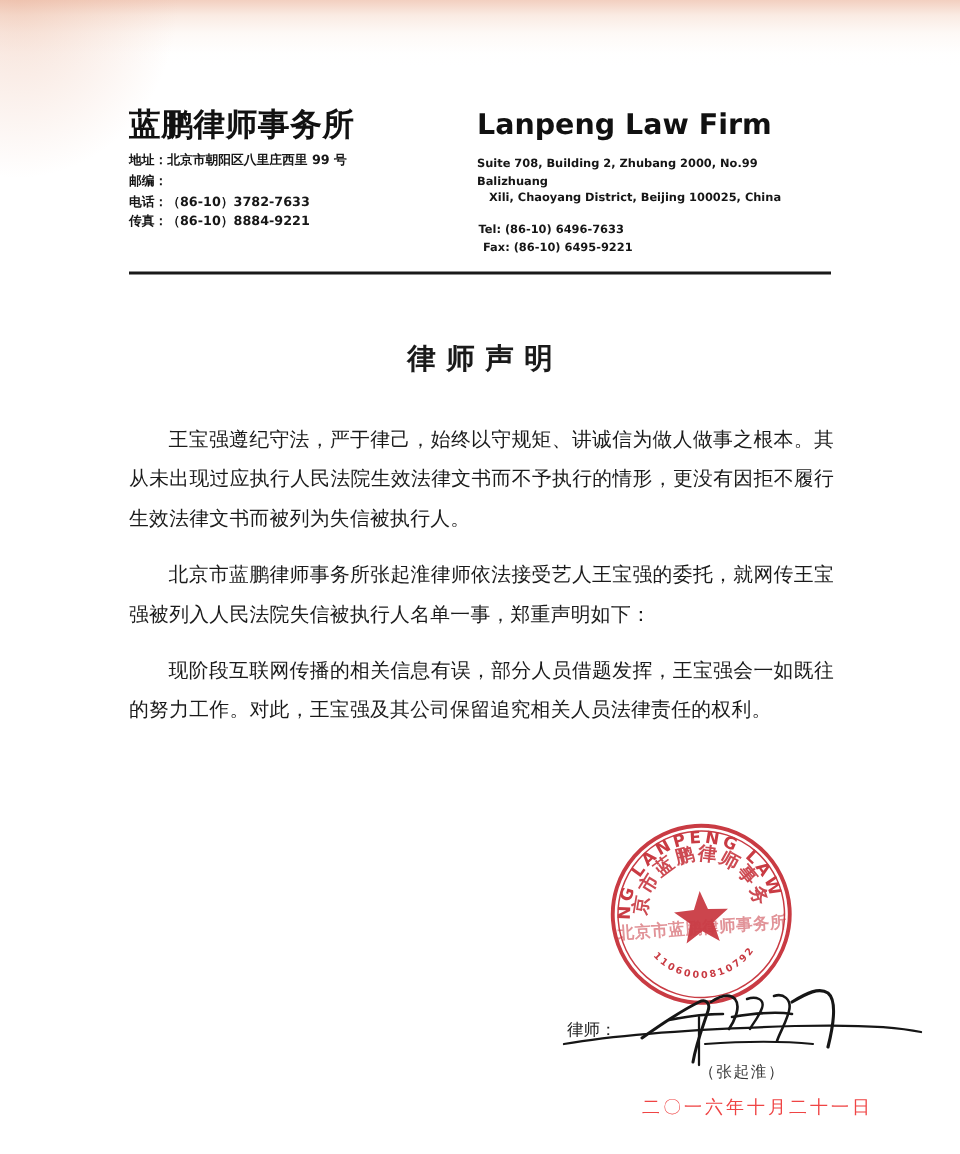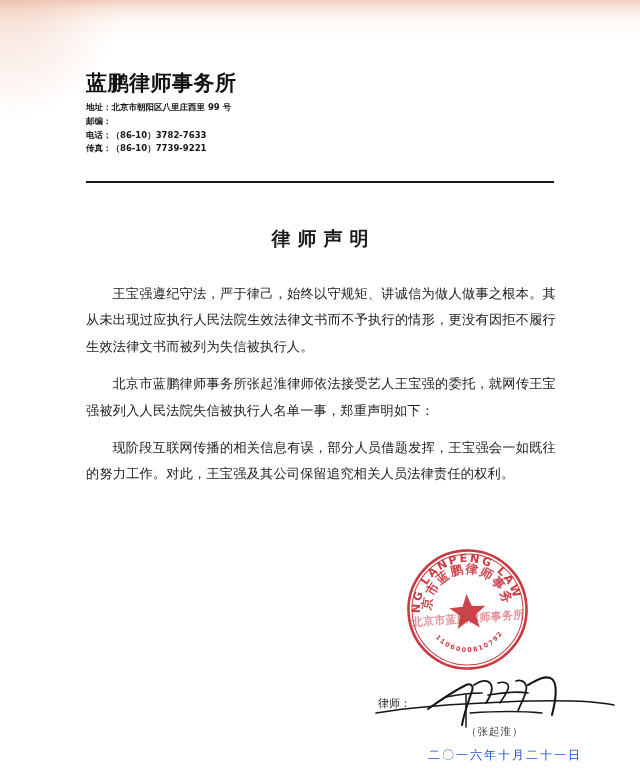--- a/index.html
+++ b/index.html
@@ -155,21 +155,21 @@
     height: 127px;
     opacity: 0.88;
     transform: rotate(-4deg);
   }
   .seal svg { display: block; width: 127px; height: 127px; }
 
   
   .sig-block {
     position: absolute;
     left: 370px;
-    top: 669px;
+    top: 652px;
     width: 250px;
     height: 97px;
   }
   .sig-label {
     position: absolute;
     left: 8px;
     top: 27px;
     font-family: "DejaVu Serif", "Liberation Serif", serif;
     font-size: 11px;
     color: #222;
@@ -188,21 +188,21 @@
     font-size: 10.5px;
     color: #3a3a3a;
     letter-spacing: 1px;
   }
   .sig-date {
     position: absolute;
     left: 58px;
     top: 78px;
     font-family: Liberation Serif, serif;
     font-size: 12px;
-    color: #1d4ed8;
+    color: #ef4444;
     letter-spacing: 2px;
     white-space: nowrap;
   }
 </style>
 </head>
 <body>
 
 <div class="page">
   <div class="sheet">
 
@@ -218,25 +218,36 @@
           </div>
           <div class="row">
             <span class="lbl">邮编：</span>
           </div>
           <div class="row">
             <span class="lbl">电话：</span>
             <span class="val">（86-10）3782-7633</span>
           </div>
           <div class="row">
             <span class="lbl">传真：</span>
-            <span class="val">（86-10）7739-9221</span>
+            <span class="val">（86-10）8884-9221</span>
           </div>
         </div>
       </div>
 
+      <div class="lh-col-en">
+        <div class="firm-name-en">Lanpeng Law Firm</div>
+
+        <div class="addr-en">
+          <div>Suite 708, Building 2, Zhubang 2000, No.99 Balizhuang</div>
+          <div class="en-l2">Xili, Chaoyang District, Beijing 100025, China</div>
+          <div class="gap"></div>
+          <div class="tel">Tel: (86-10) 6496-7633</div>
+          <div class="fax">Fax: (86-10) 6495-9221</div>
+        </div>
+      </div>
     </div>
 
     <div class="lh-rule"></div>
 
     <div class="doc-title">律师声明</div>
 
     <div class="body-text">
       <p>王宝强遵纪守法，严于律己，始终以守规矩、讲诚信为做人做事之根本。其从未出现过应执行人民法院生效法律文书而不予执行的情形，更没有因拒不履行生效法律文书而被列为失信被执行人。</p>
       <p>北京市蓝鹏律师事务所张起淮律师依法接受艺人王宝强的委托，就网传王宝强被列入人民法院失信被执行人名单一事，郑重声明如下：</p>
       <p>现阶段互联网传播的相关信息有误，部分人员借题发挥，王宝强会一如既往的努力工作。对此，王宝强及其公司保留追究相关人员法律责任的权利。</p>

